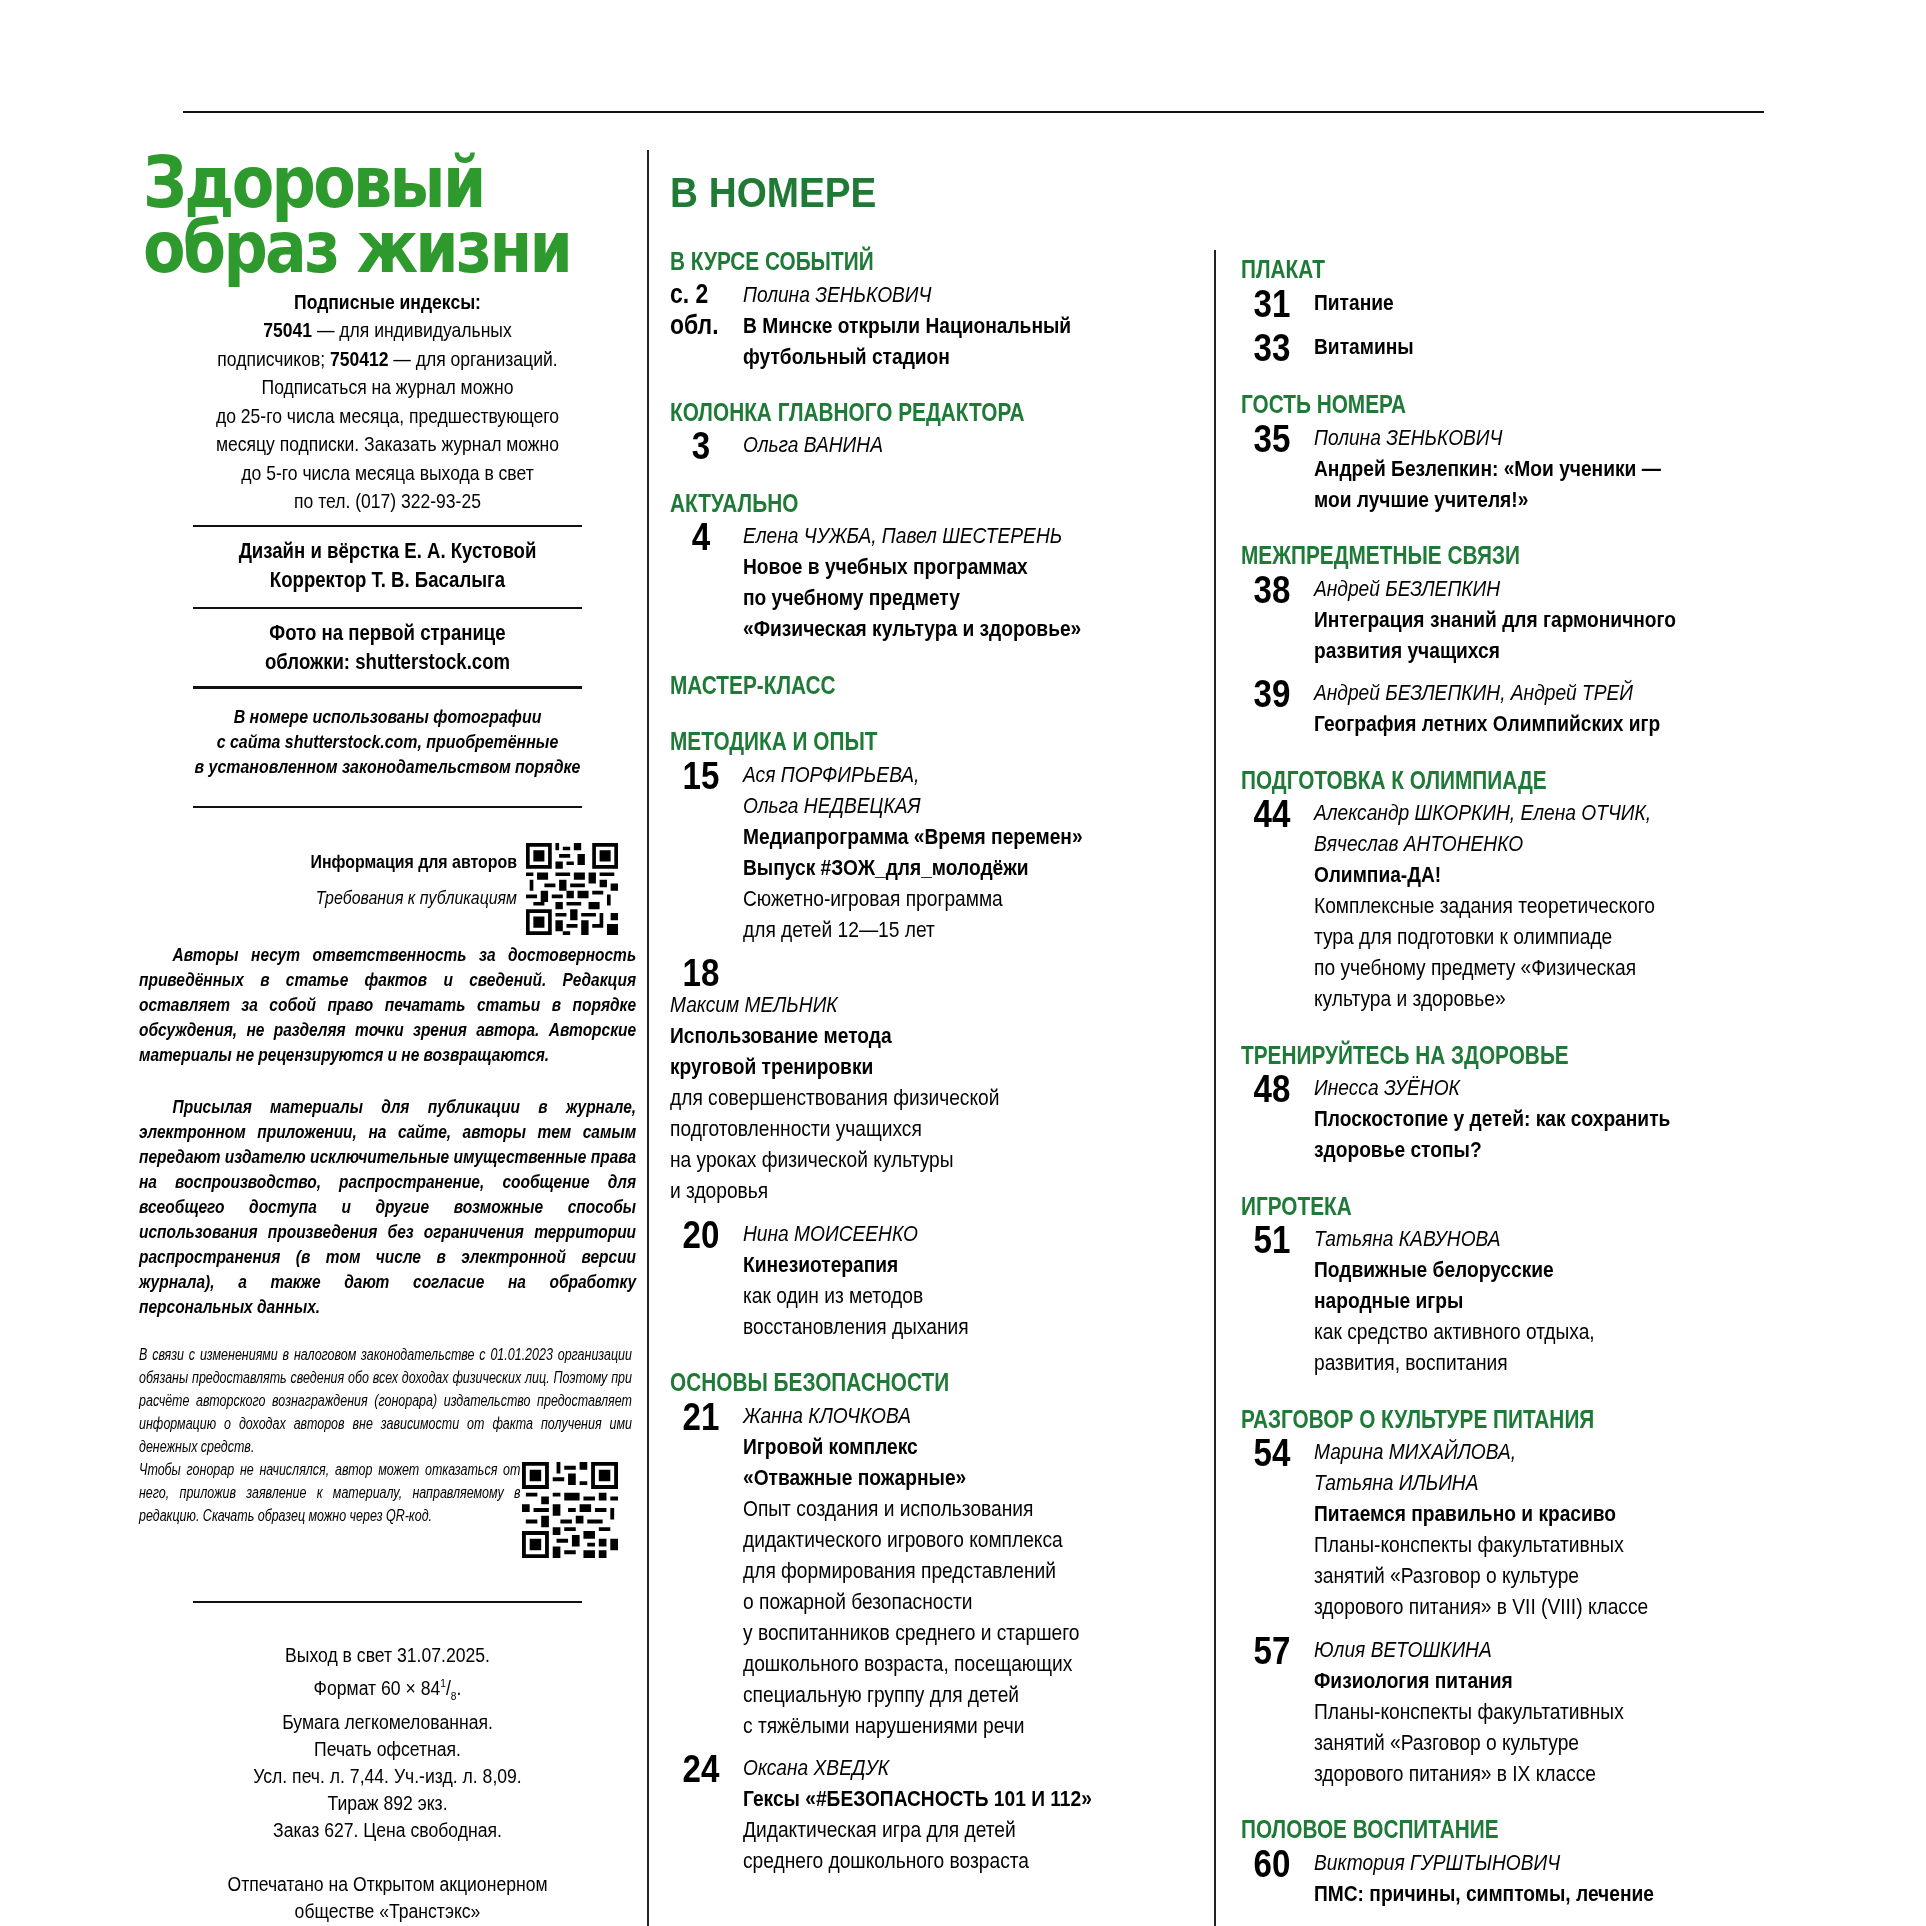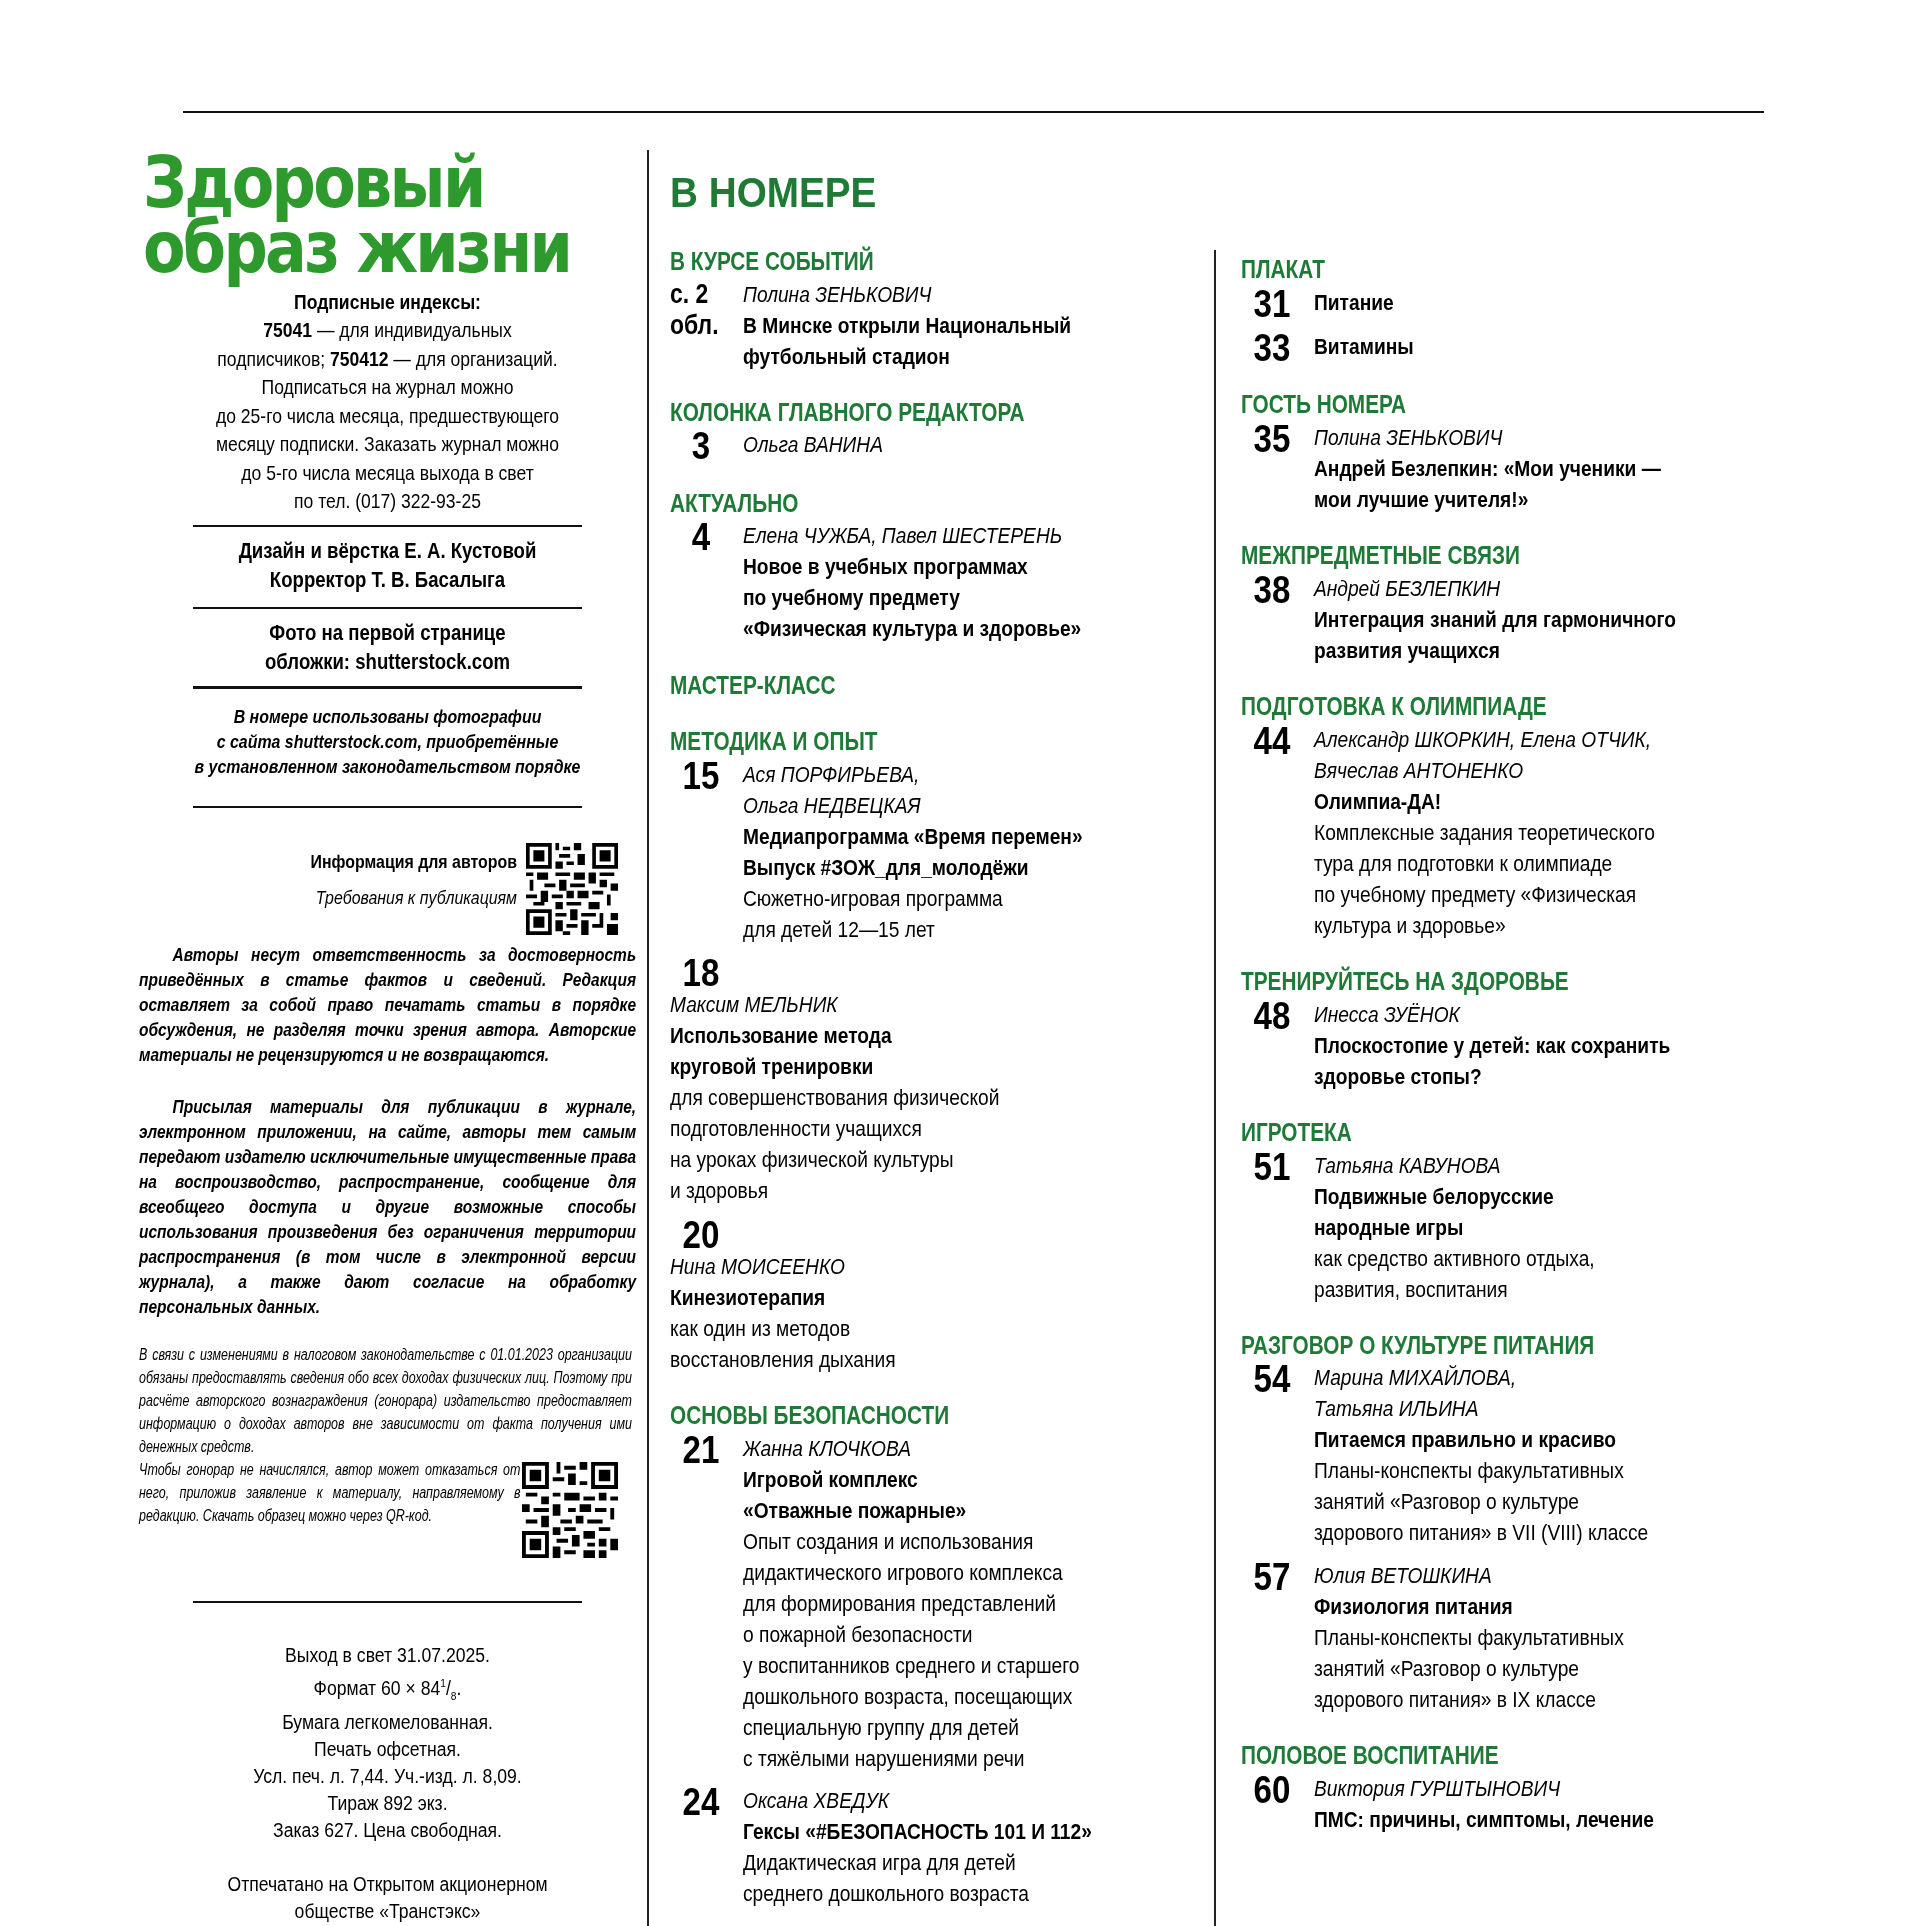--- a/index.html
+++ b/index.html
@@ -207,21 +207,21 @@
           <div class="body">
             <div class="author">Максим МЕЛЬНИК</div>
             <div class="title">Использование метода</div>
             <div class="title">круговой тренировки</div>
             <div class="desc">для совершенствования физической</div>
             <div class="desc">подготовленности учащихся</div>
             <div class="desc">на уроках физической культуры</div>
             <div class="desc">и здоровья</div>
           </div>
         </div>
-        <div class="entry" style="margin-top: 11.6px; flex-direction: column;">
+        <div class="entry" style="margin-top: 11.6px;">
           <div class="pg">
             <div>20</div>
           </div>
           <div class="body">
             <div class="author">Нина МОИСЕЕНКО</div>
             <div class="title">Кинезиотерапия</div>
             <div class="desc">как один из методов</div>
             <div class="desc">восстановления дыхания</div>
           </div>
         </div>
@@ -300,20 +300,29 @@
         <div class="entry">
           <div class="pg">
             <div>38</div>
           </div>
           <div class="body">
             <div class="author">Андрей БЕЗЛЕПКИН</div>
             <div class="title">Интеграция знаний для гармоничного</div>
             <div class="title">развития учащихся</div>
           </div>
         </div>
+        <div class="entry" style="margin-top: 11.6px;">
+          <div class="pg">
+            <div>39</div>
+          </div>
+          <div class="body">
+            <div class="author">Андрей БЕЗЛЕПКИН, Андрей ТРЕЙ</div>
+            <div class="title">География летних Олимпийских игр</div>
+          </div>
+        </div>
       </div>
       <div class="section" style="margin-bottom: 25.4px;">
         <div class="sec-head">ПОДГОТОВКА К ОЛИМПИАДЕ</div>
         <div class="entry">
           <div class="pg">
             <div>44</div>
           </div>
           <div class="body">
             <div class="author">Александр ШКОРКИН, Елена ОТЧИК,</div>
             <div class="author">Вячеслав АНТОНЕНКО</div>

